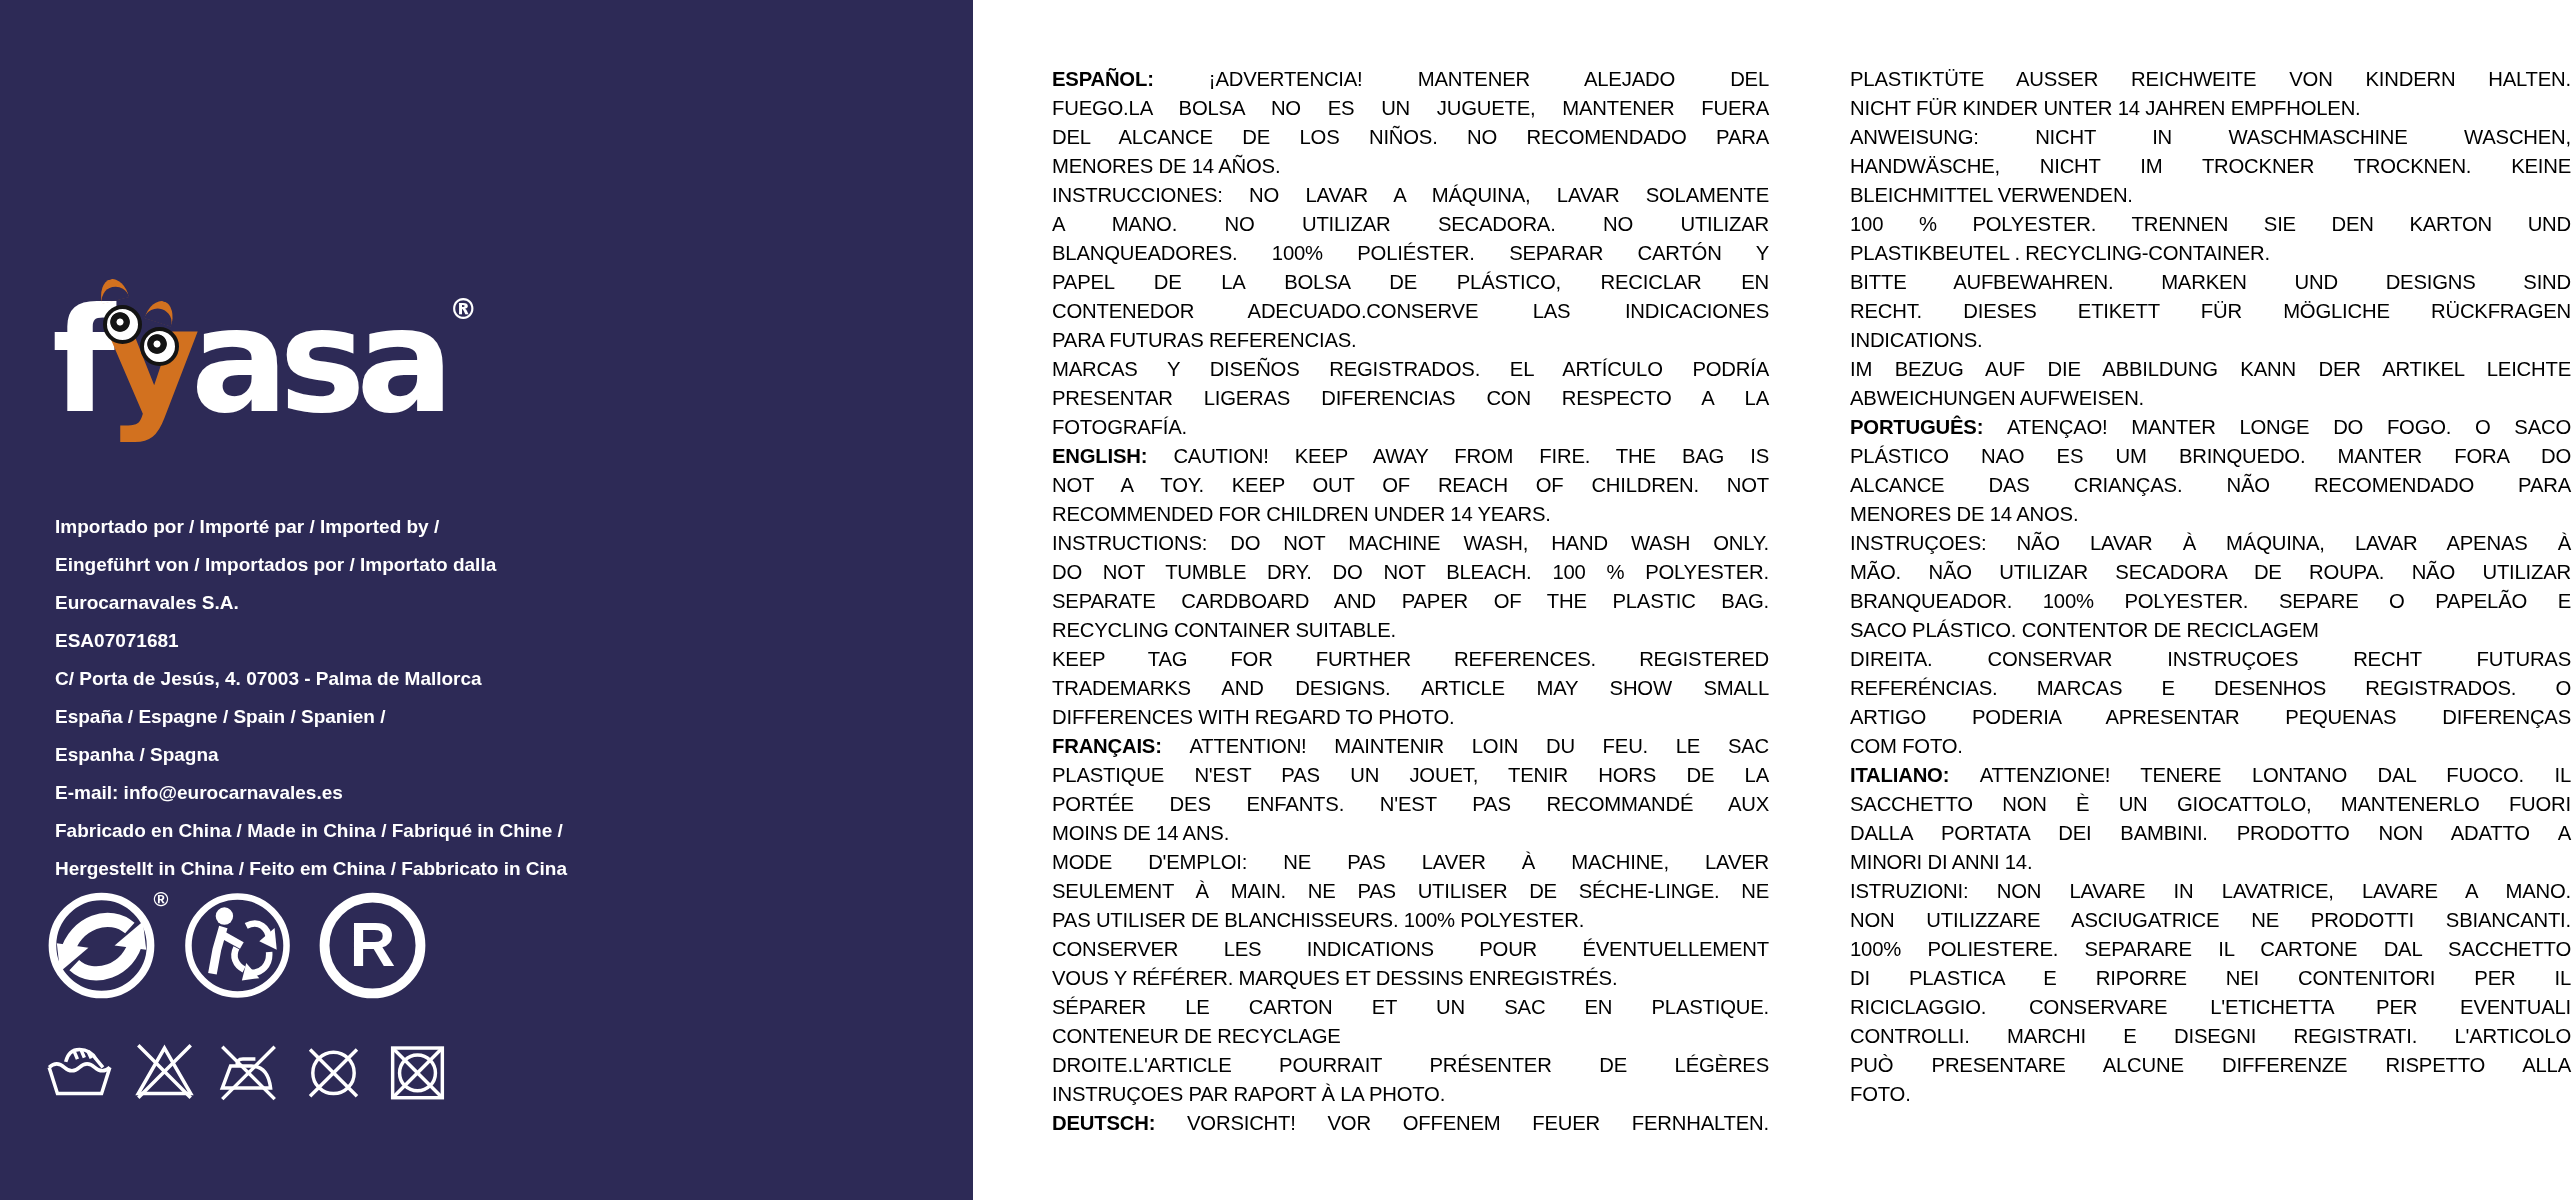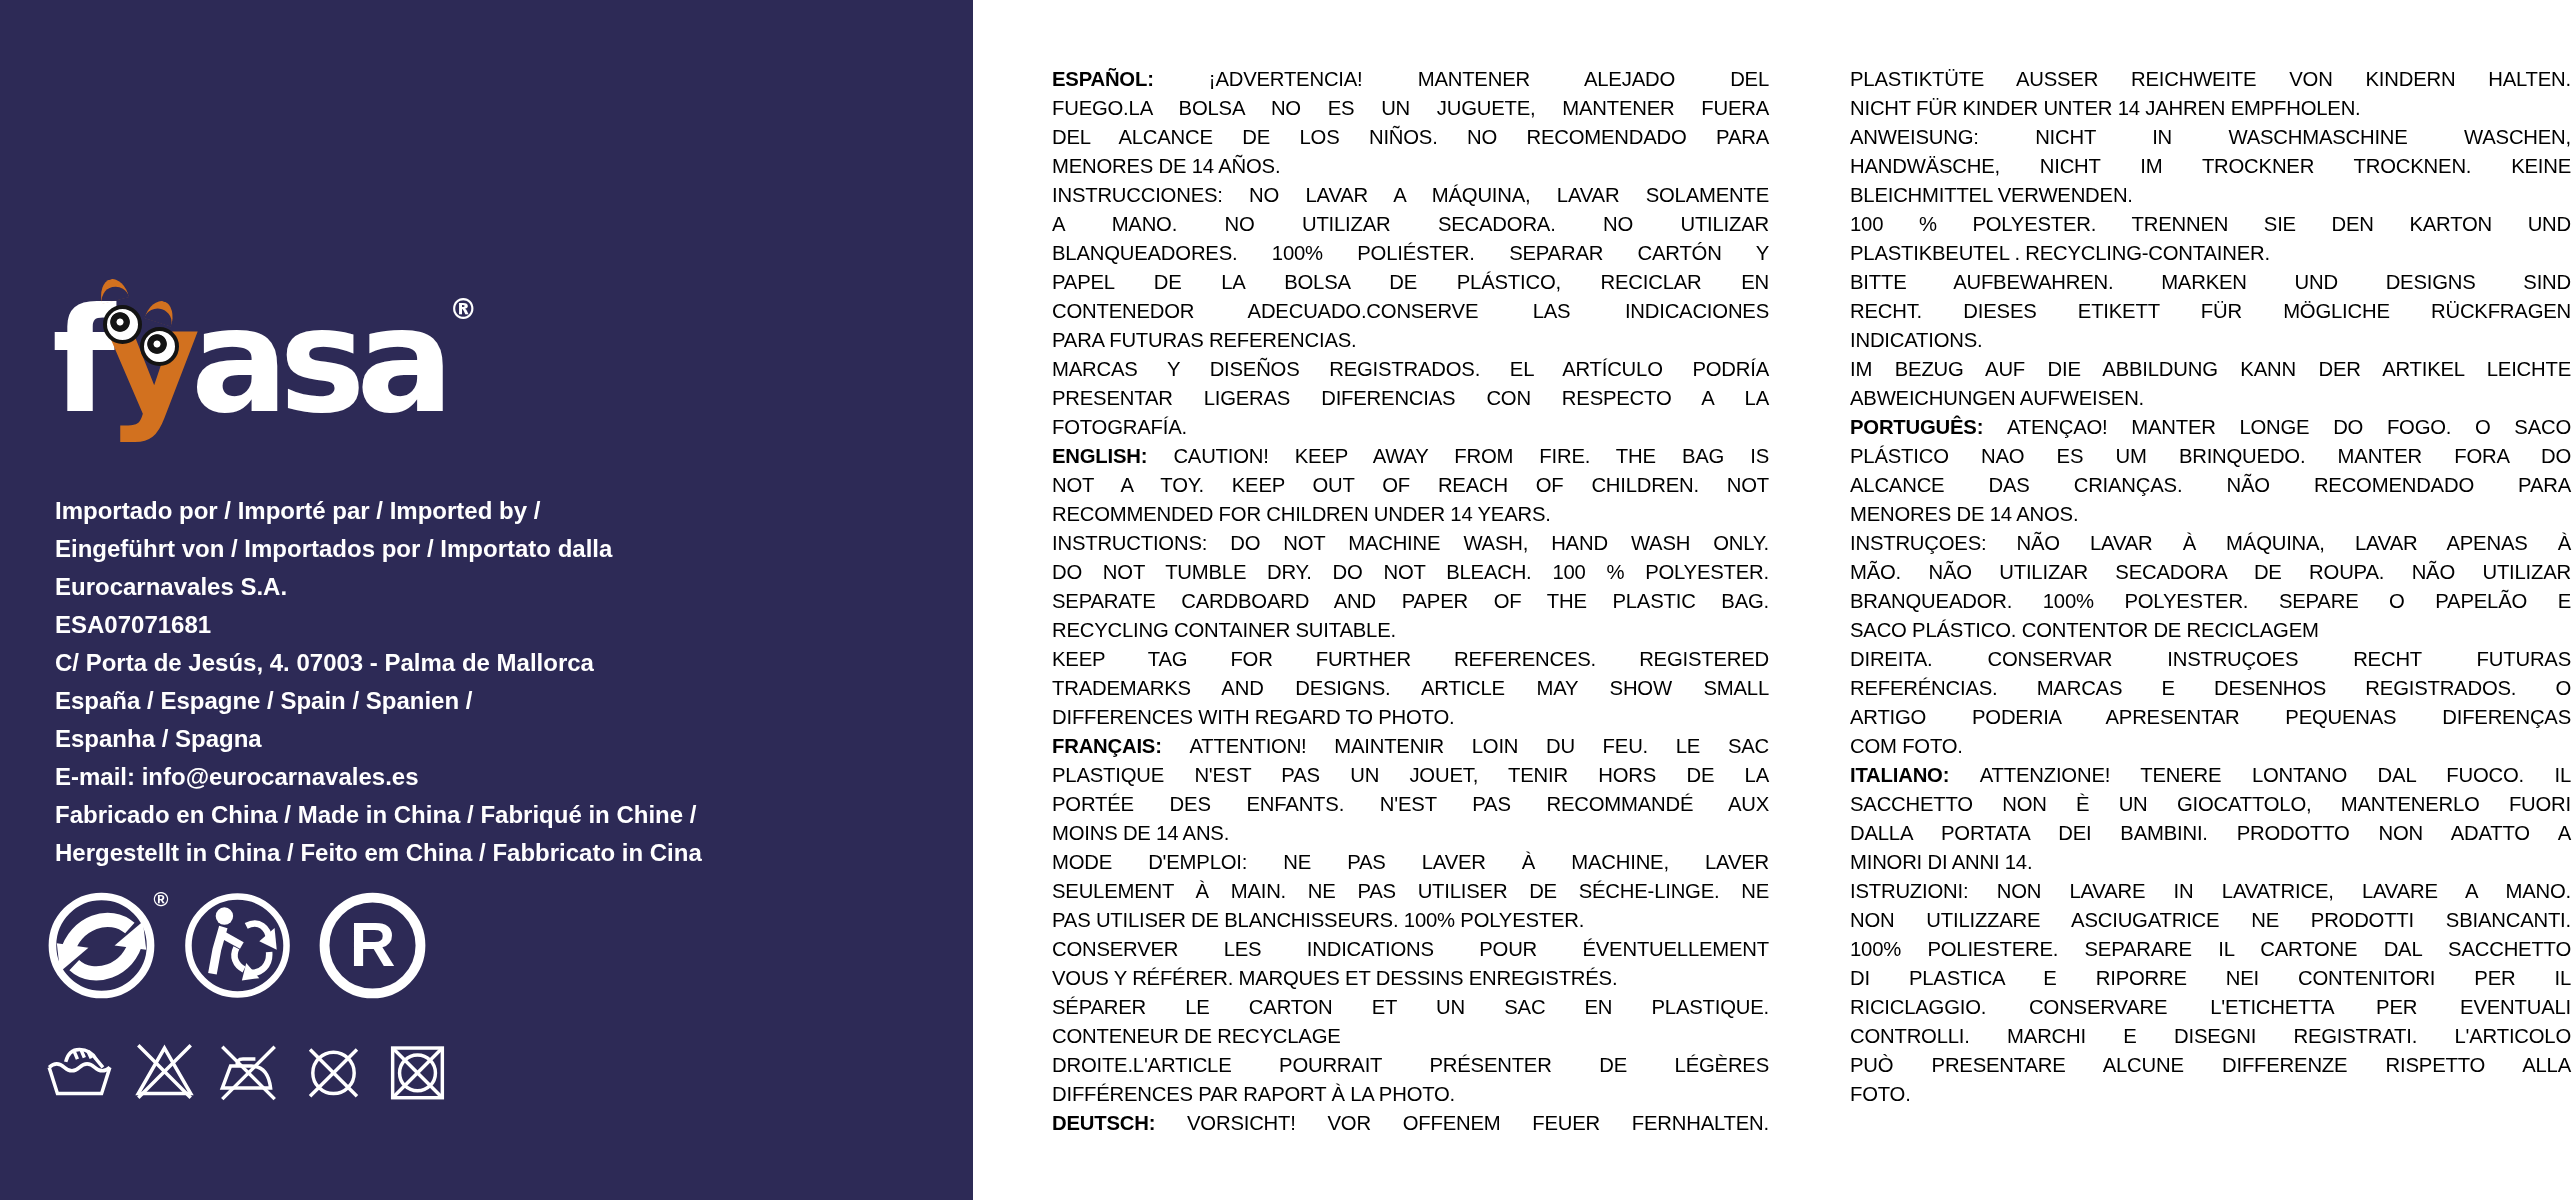--- a/index.html
+++ b/index.html
@@ -15,22 +15,22 @@
        border:4.7px solid #141414;border-radius:50%;z-index:3;}
   .eye.e1{left:-3.1px;top:17px;}
   .eye.e2{left:34px;top:39px;}
   .brow{position:absolute;width:28px;height:14px;border-top:8.6px solid #d2711f;
         border-radius:50% 50% 0 0/100% 100% 0 0;z-index:3;}
   .brow.b1{left:-6.3px;top:-9.4px;transform:rotate(-14deg);}
   .brow.b2{left:41px;top:12.5px;transform:rotate(18deg);}
   .lg-reg{font-size:28px;letter-spacing:0;position:relative;top:-92px;left:4.7px;}
 
   
-  .importer{position:absolute;left:55px;top:492px;color:#fff;font-weight:bold;
-            font-size:24px;line-height:38px;}
+  .importer{position:absolute;left:55px;top:508px;color:#fff;font-weight:bold;
+            font-size:19px;line-height:38px;}
   .imp-line{white-space:nowrap;}
 
   
   .symbol-row{position:absolute;left:47px;top:891px;display:flex;gap:26.6px;align-items:flex-start;}
   .sym{position:relative;width:109px;height:109px;}
   .sym svg{width:109px;height:109px;display:block;}
   .sym .mini-reg{position:absolute;right:-12.5px;top:-3.1px;color:#fff;font-size:20.3px;font-weight:bold;}
 
   
   .care-row{position:absolute;left:45px;top:1034px;display:flex;gap:15.6px;align-items:flex-end;}
@@ -158,21 +158,21 @@
       <div class="tline just">PORTÉE DES ENFANTS. N'EST PAS RECOMMANDÉ AUX</div>
       <div class="tline">MOINS DE 14 ANS.</div>
       <div class="tline just">MODE D'EMPLOI: NE PAS LAVER À MACHINE, LAVER</div>
       <div class="tline just">SEULEMENT À MAIN. NE PAS UTILISER DE SÉCHE-LINGE. NE</div>
       <div class="tline">PAS UTILISER DE BLANCHISSEURS. 100% POLYESTER.</div>
       <div class="tline just">CONSERVER LES INDICATIONS POUR ÉVENTUELLEMENT</div>
       <div class="tline">VOUS Y RÉFÉRER. MARQUES ET DESSINS ENREGISTRÉS.</div>
       <div class="tline just">SÉPARER LE CARTON ET UN SAC EN PLASTIQUE.</div>
       <div class="tline">CONTENEUR DE RECYCLAGE</div>
       <div class="tline just">DROITE.L'ARTICLE POURRAIT PRÉSENTER DE LÉGÈRES</div>
-      <div class="tline">DIFFÉRENCES PAR RAPORT À LA PHOTO.</div>
+      <div class="tline">INSTRUÇOES PAR RAPORT À LA PHOTO.</div>
       <div class="tline just"><b>DEUTSCH: </b>VORSICHT! VOR OFFENEM FEUER FERNHALTEN.</div>
     </div>
 
   <div class="col col-2">
       <div class="tline just">PLASTIKTÜTE AUSSER REICHWEITE VON KINDERN HALTEN.</div>
       <div class="tline">NICHT FÜR KINDER UNTER 14 JAHREN EMPFHOLEN.</div>
       <div class="tline just">ANWEISUNG: NICHT IN WASCHMASCHINE WASCHEN,</div>
       <div class="tline just">HANDWÄSCHE, NICHT IM TROCKNER TROCKNEN. KEINE</div>
       <div class="tline">BLEICHMITTEL VERWENDEN.</div>
       <div class="tline just">100 % POLYESTER. TRENNEN SIE DEN KARTON UND</div>

